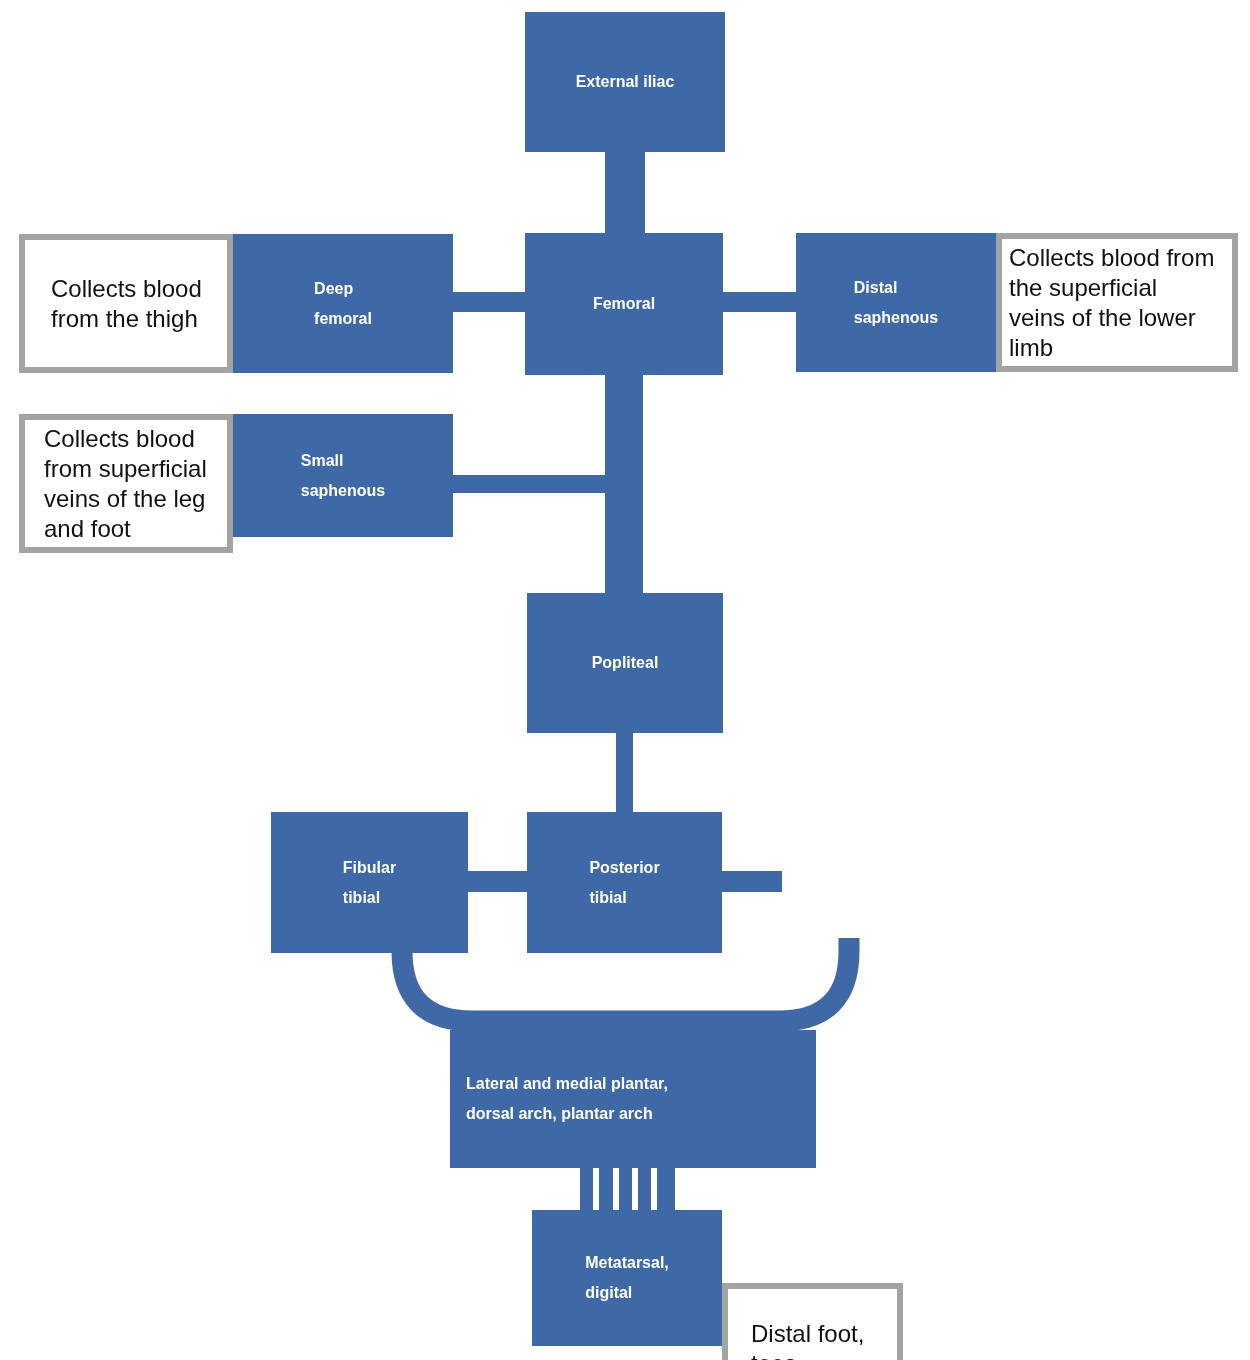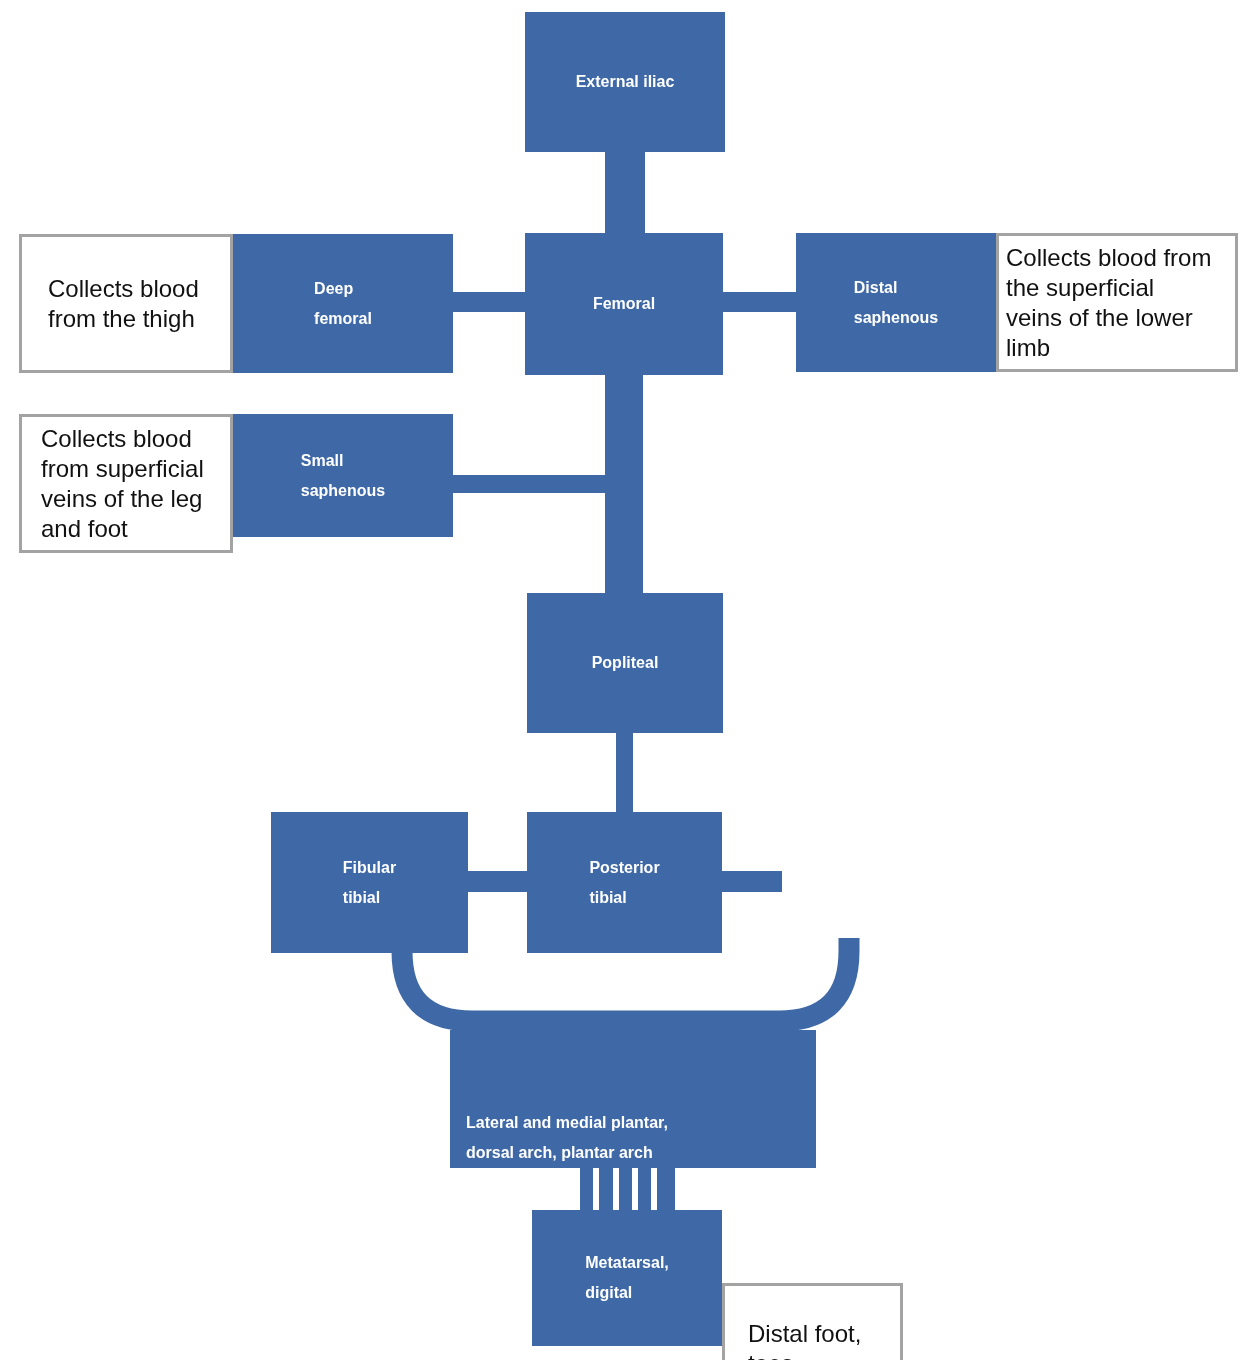--- a/index.html
+++ b/index.html
@@ -9,23 +9,23 @@
   }
   .conn{position:absolute;background:#3E68A6;}
   .arch{position:absolute;left:0;top:0;pointer-events:none;}
   .node{
     position:absolute;background:#3E68A6;color:#ffffff;
     display:flex;align-items:center;justify-content:center;
     font-weight:bold;font-size:16px;line-height:30px;
   }
   .node .label{white-space:pre;text-align:center;}
   .node.multiline .label{text-align:left;}
-  .node.padleft{justify-content:flex-start;padding-left:16px;align-items:flex-end;}
+  .node.padleft{justify-content:flex-start;padding-left:16px;}
   .desc{
-    position:absolute;background:#ffffff;border:3px solid #a3a3a3;box-sizing:border-box;
+    position:absolute;background:#ffffff;border:6px solid #a3a3a3;box-sizing:border-box;
     color:#111111;display:flex;align-items:center;
     font-size:24px;line-height:30px;
   }
   .desc .text{white-space:pre;text-align:left;}
   .stripes{position:absolute;background:#3E68A6;}
   .slit{position:absolute;top:0;width:6px;height:100%;background:#ffffff;display:block;}
 </style>
 </head>
 <body>
 

